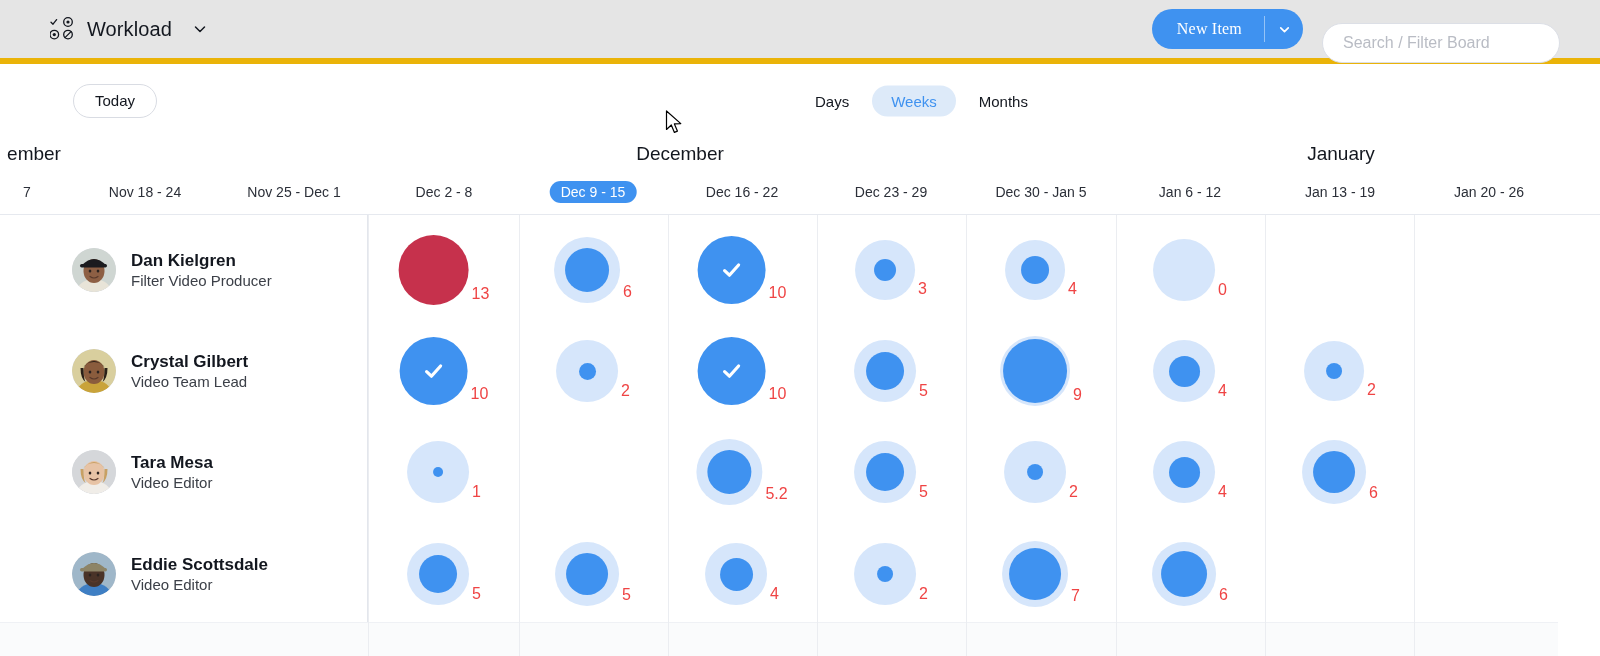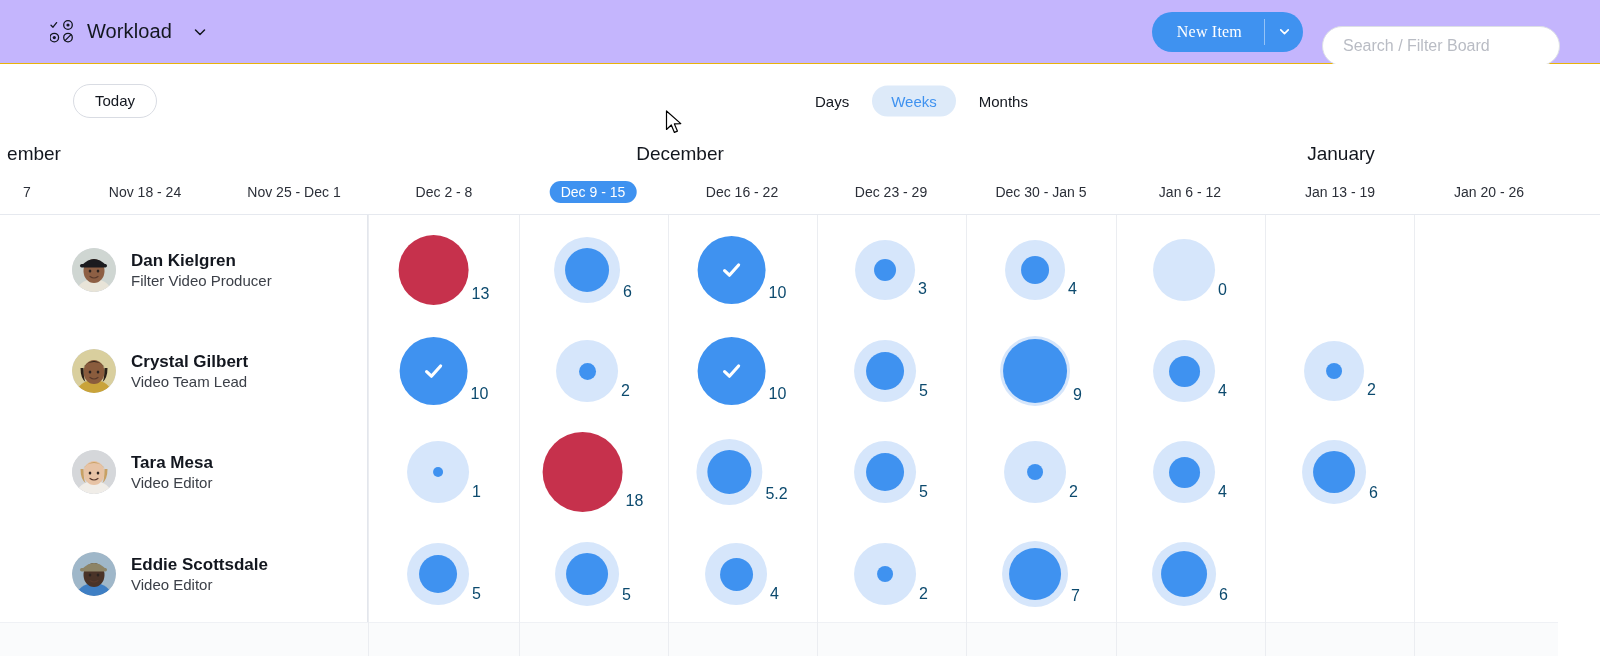--- a/index.html
+++ b/index.html
@@ -8,22 +8,22 @@
     width: 1600px; height: 656px;
     overflow: hidden;
     background: #ffffff;
     font-family: "Liberation Sans", sans-serif;
     -webkit-font-smoothing: antialiased;
   }
 
   
   #topbar {
     position: absolute; left: 0; top: 0; width: 1600px; height: 64px;
-    background: #c4b5fd;
-    border-bottom: 1px solid #eab308;
+    background: #e5e5e5;
+    border-bottom: 6px solid #eab308;
     display: flex; align-items: center;
   }
   #board-id {
     display: flex; align-items: center; gap: 11px;
     margin-left: 50px;
   }
   #board-glyph { width: 26px; height: 24px; display: block; }
   #board-title {
     font-size: 20px; font-weight: 400; color: #13171f; letter-spacing: 0.1px;
     white-space: nowrap;
@@ -151,21 +151,21 @@
     position: relative; border-radius: 50%;
     display: flex; align-items: center; justify-content: center;
     flex: none;
   }
   .bubble .inner {
     border-radius: 50%; background: #3f92f0;
   }
   .bubble.overload { background: #c6314c !important; }
   .bubble .check { width: 26px; height: 26px; display: block; }
   .bubble-val {
-    font-size: 16px; color: #0c4a6e; margin-left: 3px;
+    font-size: 16px; color: #ef4444; margin-left: 3px;
     align-self: flex-end; margin-bottom: 2px; white-space: nowrap;
   }
 
   
   #cursor { position: absolute; left: 665px; top: 110px; width: 18px; height: 26px; pointer-events: none; }
 </style>
 </head>
 <body>
 
 <div id="topbar">
@@ -404,24 +404,20 @@
           <div class="p-name">Tara Mesa</div>
           <div class="p-role">Video Editor</div>
         </div>
       </div>
       <div class="bubble-wrap" style="left: 444px; top: 257px;">
         <div class="bubble" style="width: 62px; height: 62px; background: rgb(214, 230, 251);">
           <div class="inner" style="width: 10px; height: 10px;"></div>
         </div>
         <span class="bubble-val">1</span>
       </div>
-      <div class="bubble-wrap" style="left: 593px; top: 257px;">
-        <div class="bubble overload" style="width: 80px; height: 80px; background: rgb(198, 49, 76);"></div>
-        <span class="bubble-val">18</span>
-      </div>
       <div class="bubble-wrap" style="left: 742px; top: 257px;">
         <div class="bubble" style="width: 66px; height: 66px; background: rgb(214, 230, 251);">
           <div class="inner" style="width: 44px; height: 44px;"></div>
         </div>
         <span class="bubble-val">5.2</span>
       </div>
       <div class="bubble-wrap" style="left: 891px; top: 257px;">
         <div class="bubble" style="width: 62px; height: 62px; background: rgb(214, 230, 251);">
           <div class="inner" style="width: 38px; height: 38px;"></div>
         </div>

